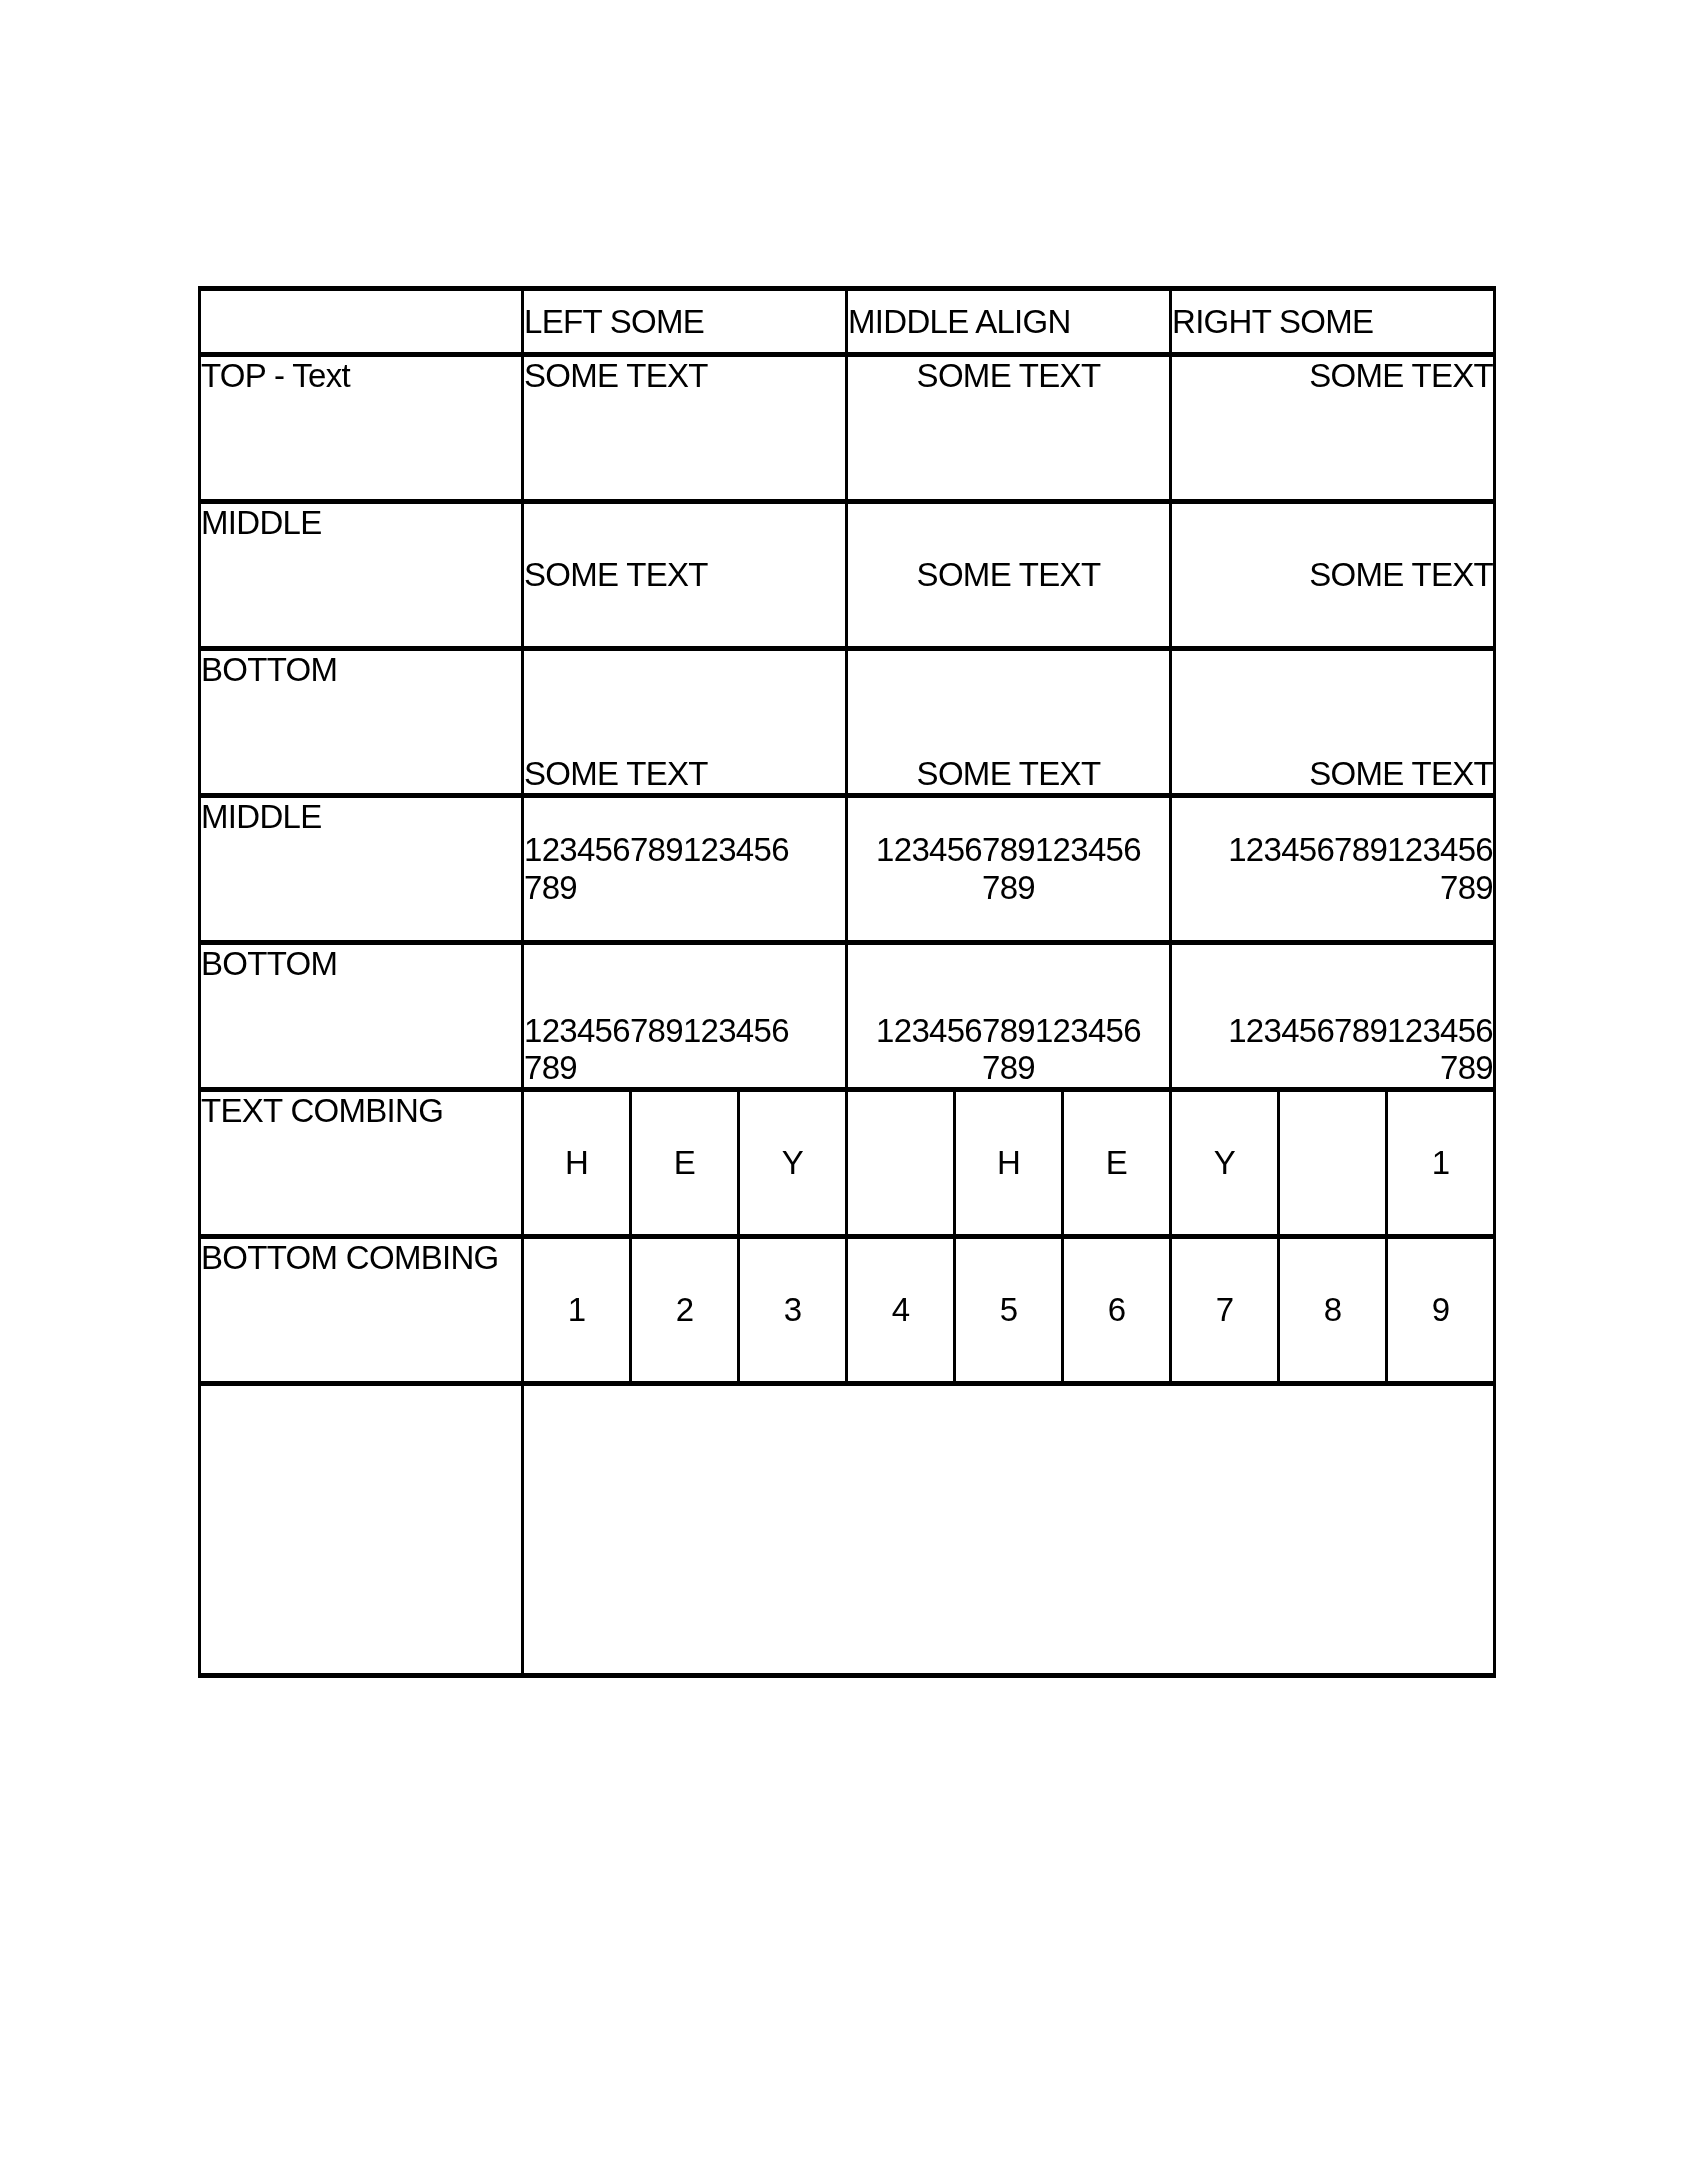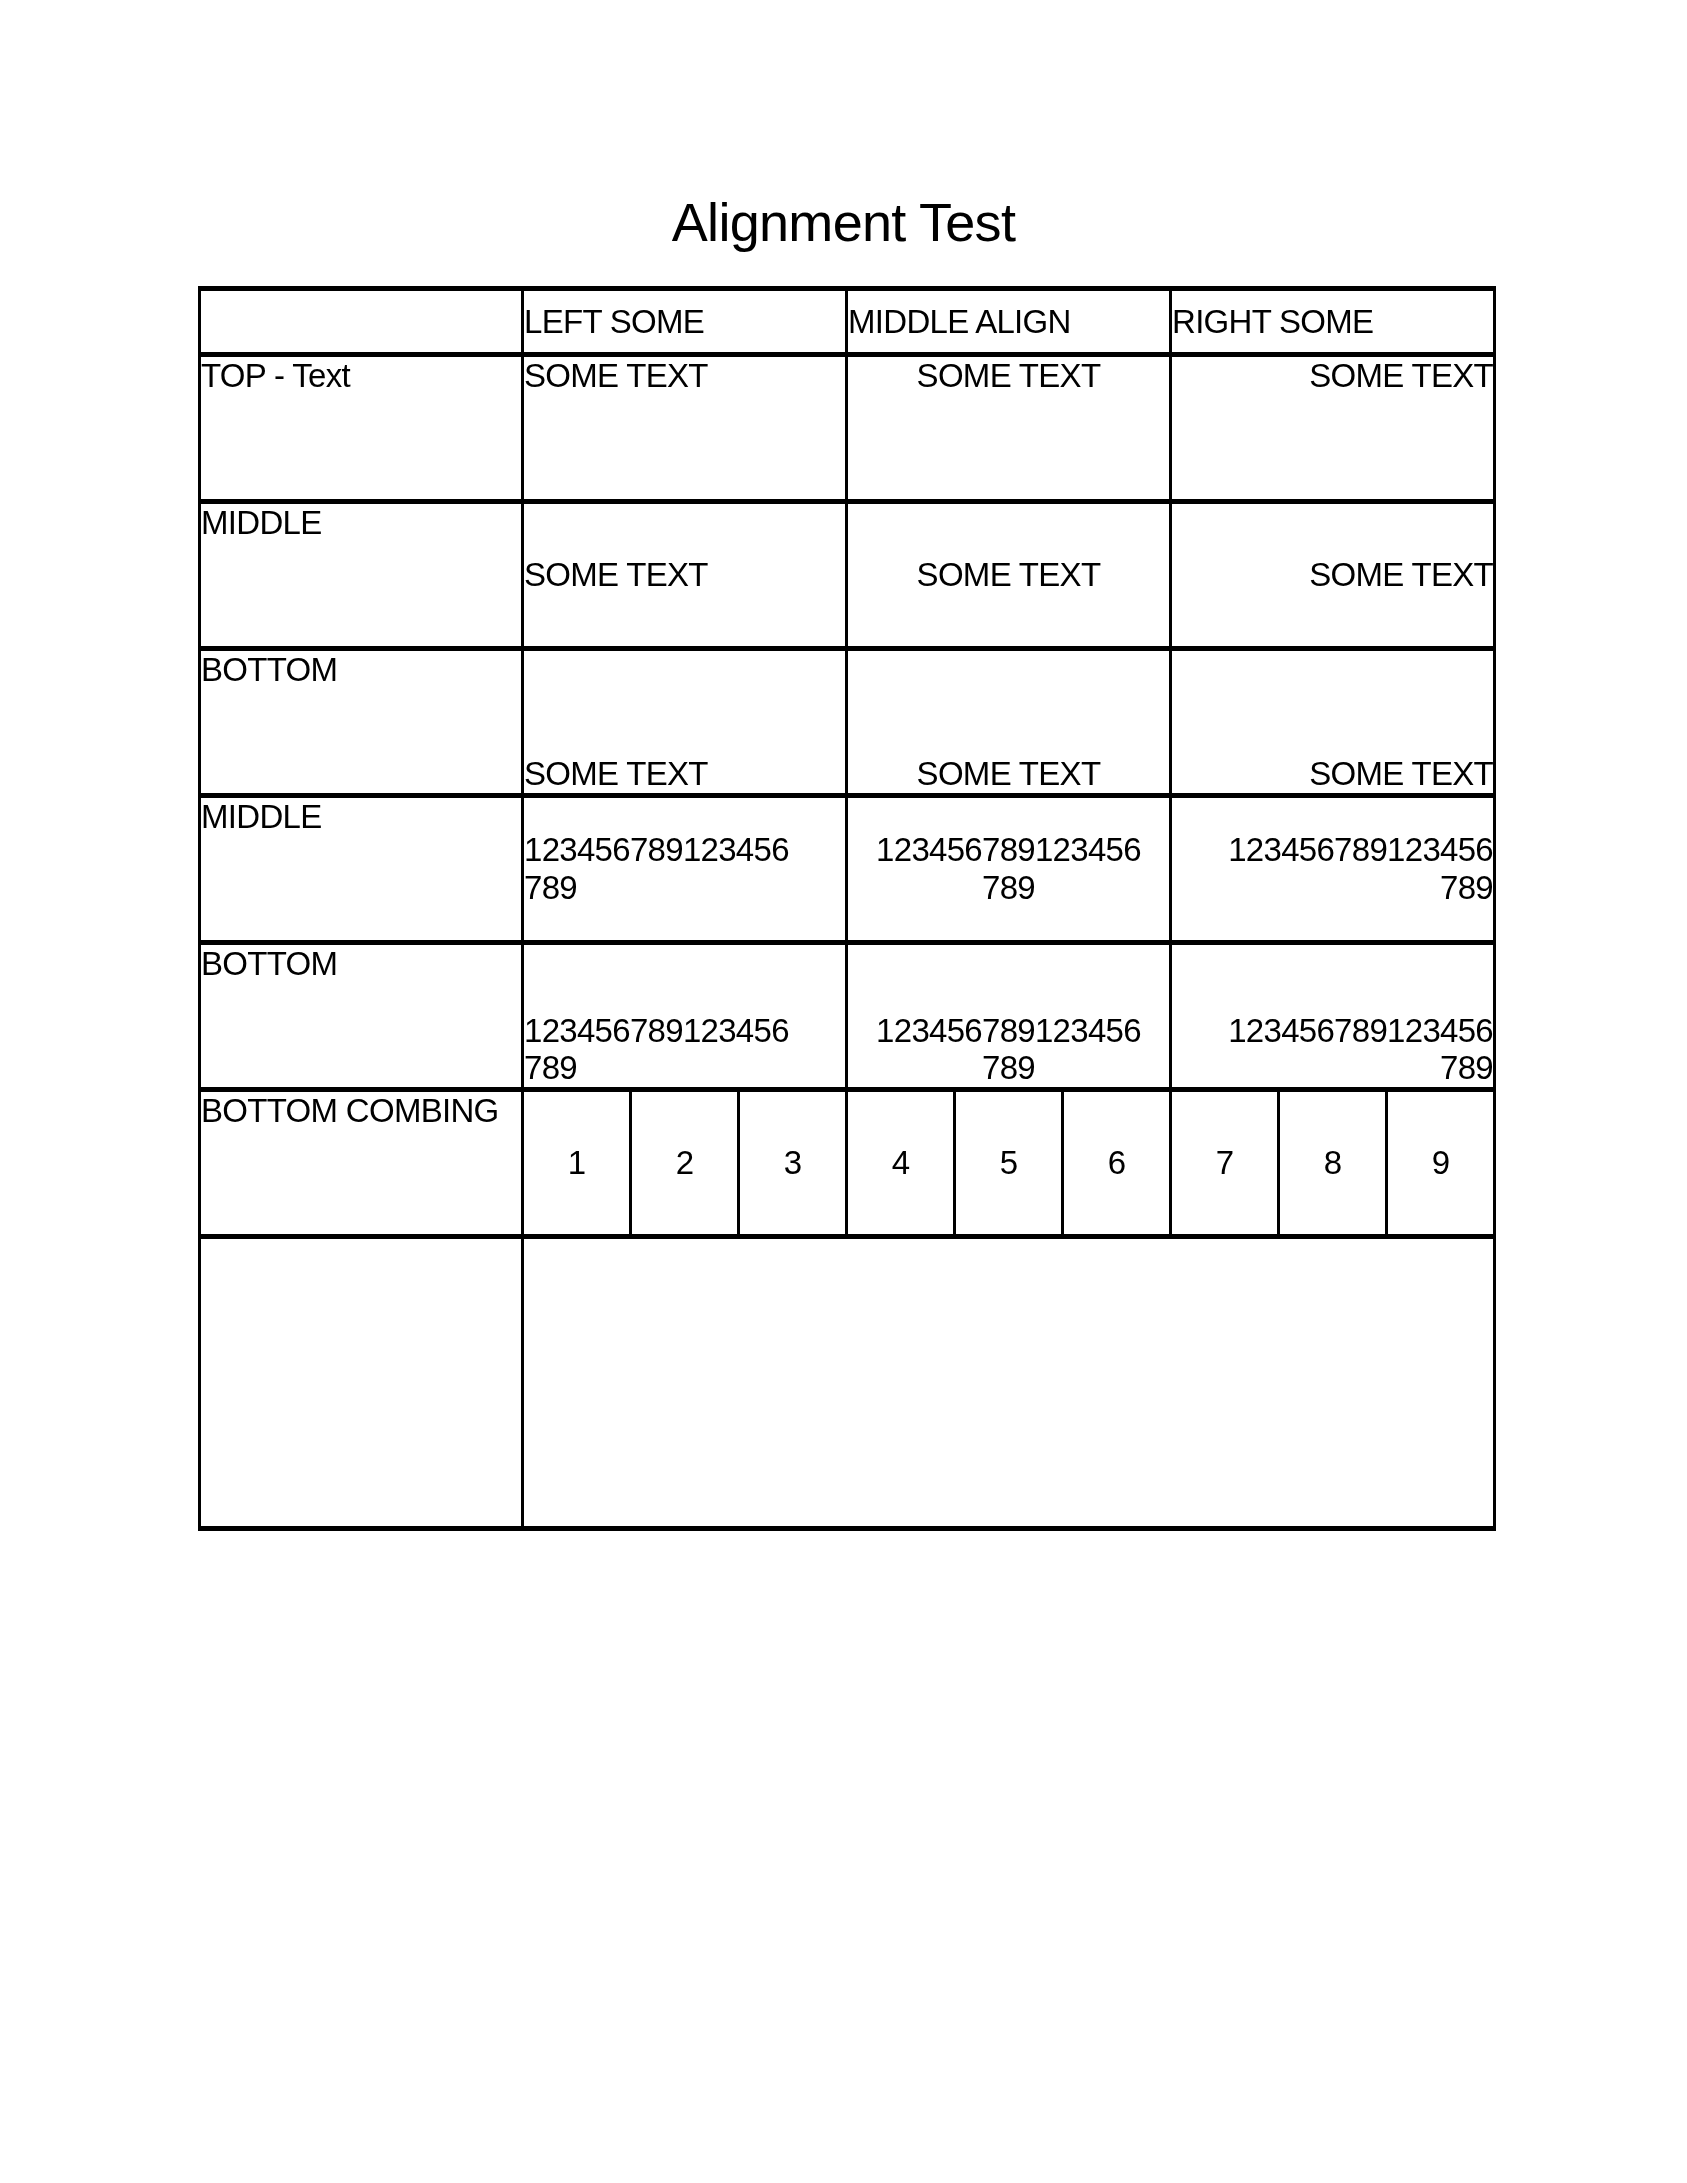--- a/index.html
+++ b/index.html
@@ -74,21 +74,20 @@
     text-align: center;
     vertical-align: middle;
     font-size: 32px;
   }
 </style>
 </head>
 <body>
 
 <div class="page">
 
-  <div class="title">Alignment Test</div>
 
   <table class="atable">
     <colgroup>
       <col style="width:323px">
       <col style="width:108px">
         <col style="width:108px">
         <col style="width:108px">
       <col style="width:108px">
         <col style="width:108px">
         <col style="width:108px">
@@ -140,20 +139,32 @@
     <tr class="r-std">
       <td class="lbl">BOTTOM</td>
       <td colspan="3" class="cell v-bot a-left">123456789123456
 789</td>
       <td colspan="3" class="cell v-bot a-center">123456789123456
 789</td>
       <td colspan="3" class="cell v-bot a-right">123456789123456
 789</td>
     </tr>
 
+    <tr class="r-std">
+      <td class="lbl">TEXT COMBING</td>
+      <td class="comb">H</td>
+      <td class="comb">E</td>
+      <td class="comb">Y</td>
+      <td class="comb"></td>
+      <td class="comb">H</td>
+      <td class="comb">E</td>
+      <td class="comb">Y</td>
+      <td class="comb"></td>
+      <td class="comb">1</td>
+    </tr>
 
     <tr class="r-std">
       <td class="lbl">BOTTOM COMBING</td>
       <td class="comb">1</td>
       <td class="comb">2</td>
       <td class="comb">3</td>
       <td class="comb">4</td>
       <td class="comb">5</td>
       <td class="comb">6</td>
       <td class="comb">7</td>

